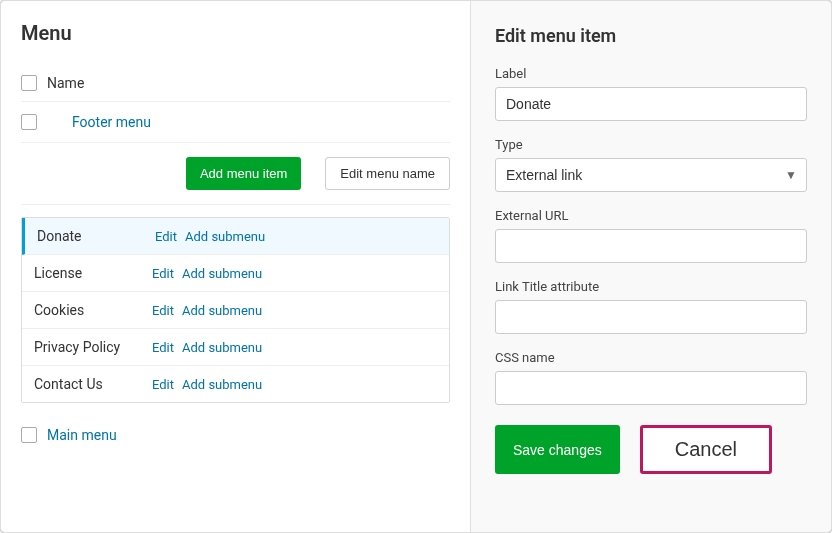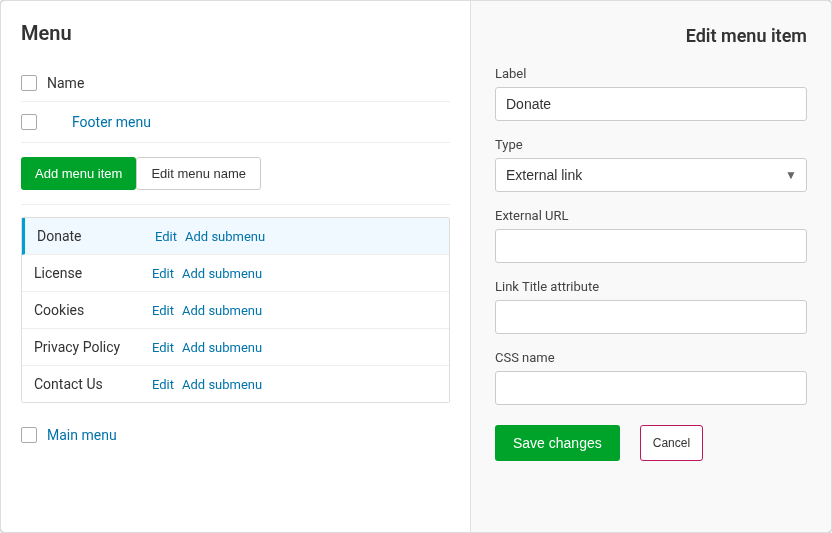--- a/index.html
+++ b/index.html
@@ -61,23 +61,24 @@
       border-bottom: 1px solid #eee;
       gap: 25px;
     }
     .footer-menu-link {
       color: #0073aa;
       text-decoration: none;
       font-size: 14px;
     }
     .button-row {
       display: flex;
-      gap: 0;
+      gap: 24px;
       padding: 14px 0;
       border-bottom: 1px solid #eee;
+      justify-content: flex-end;
     }
     .btn-green {
       background: #00a32a;
       color: #fff;
       border: none;
       padding: 8px 14px;
       border-radius: 3px;
       font-size: 13px;
       cursor: pointer;
       font-weight: 500;
@@ -131,21 +132,20 @@
       flex: 1;
       background: #f9f9f9;
       padding: 24px;
       overflow-y: auto;
     }
     .edit-title {
       font-size: 18px;
       font-weight: 600;
       color: #333;
       margin-bottom: 20px;
-      text-align: right;
     }
     .form-group {
       margin-bottom: 16px;
     }
     .form-label {
       display: block;
       font-size: 13px;
       color: #444;
       margin-bottom: 6px;
       font-weight: 400;
@@ -195,24 +195,24 @@
       border: none;
       padding: 10px 18px;
       border-radius: 3px;
       font-size: 14px;
       cursor: pointer;
       font-weight: 500;
     }
     .btn-cancel {
       background: #fff;
       color: #333;
-      border: 1px solid #be185d;
-      padding: 10px 12px;
-      border-radius: 3px;
-      font-size: 12px;
+      border: 3px solid #be185d;
+      padding: 10px 32px;
+      border-radius: 3px;
+      font-size: 20px;
       cursor: pointer;
     }
   </style>
 </head>
 <body>
 
 <div class="container">
 
   <div class="left-panel">
     <div class="panel-title">Menu</div>

